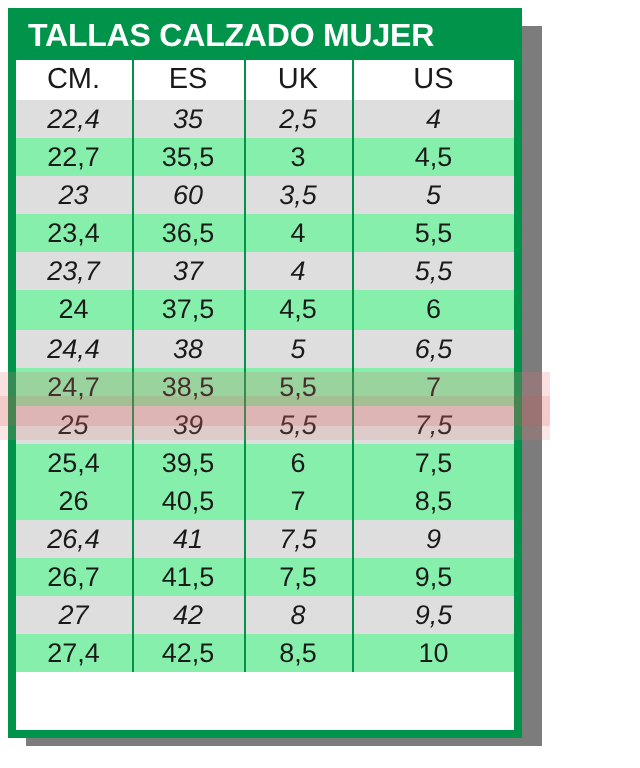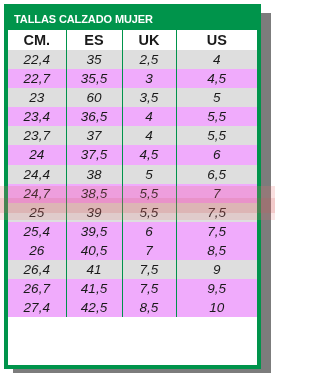--- a/index.html
+++ b/index.html
@@ -42,21 +42,21 @@
     height: 365px;
     box-sizing: border-box;
     border: 4px solid #00944b;
     background: #ffffff;
   }
 
   .title-bar {
     height: 22px;
     background: #00944b;
     color: #ffffff;
-    font-size: 11px;
+    font-size: 16px;
     font-weight: bold;
     line-height: 22px;
     padding-left: 6px;
     letter-spacing: -0.1px;
     white-space: nowrap;
     overflow: hidden;
   }
 
   table.size-table {
     width: 100%;
@@ -86,33 +86,32 @@
   table.size-table td:first-child {
     border-left: none;
   }
   table.size-table th:last-child,
   table.size-table td:last-child {
     border-right: none;
   }
 
   table.size-table thead th {
     background: #ffffff;
-    font-weight: bold;
+    font-weight: normal;
     font-size: 14.5px;
     height: 20px;
     line-height: 20px;
   }
 
   table.size-table tbody tr.odd td {
     background: #dedede;
     font-style: italic;
   }
   table.size-table tbody tr.even td {
-    background: #f0abfc;
-    font-style: italic;
+    background: #86efac;
   }
 
   
   .hl-band {
     position: absolute;
     left: 0;
     width: 275px;
     pointer-events: none;
   }
   .hl-light {
@@ -229,20 +228,26 @@
             <td>41</td>
             <td>7,5</td>
             <td>9</td>
           </tr>
           <tr class="even">
             <td>26,7</td>
             <td>41,5</td>
             <td>7,5</td>
             <td>9,5</td>
           </tr>
+          <tr class="odd">
+            <td>27</td>
+            <td>42</td>
+            <td>8</td>
+            <td>9,5</td>
+          </tr>
           <tr class="even">
             <td>27,4</td>
             <td>42,5</td>
             <td>8,5</td>
             <td>10</td>
           </tr>
         </tbody>
     </table>
 
   </div>

